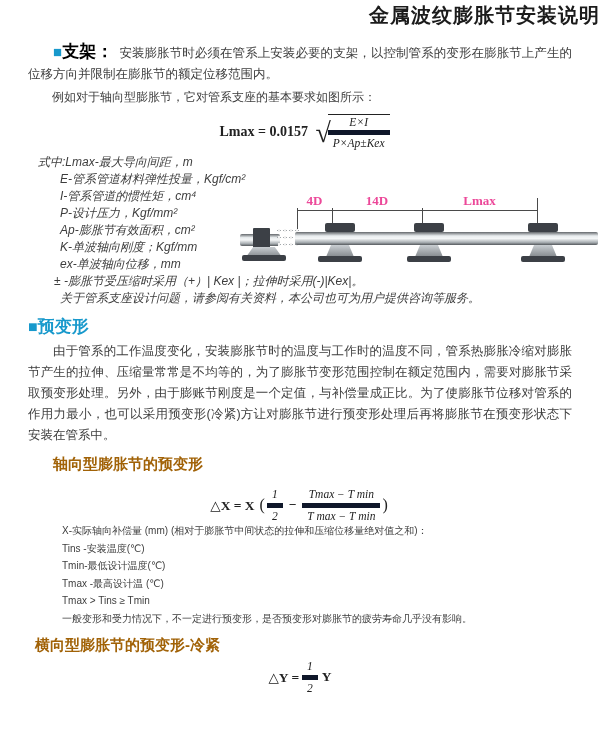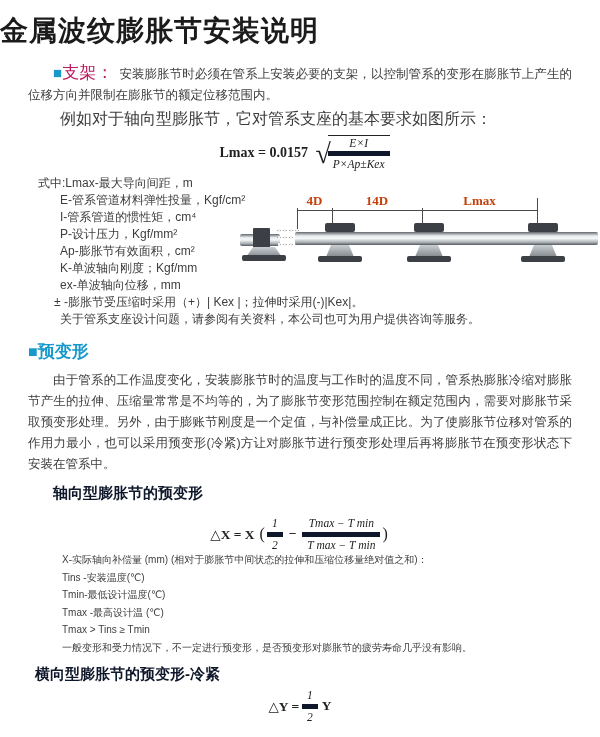--- a/index.html
+++ b/index.html
@@ -1,58 +1,58 @@
 <!DOCTYPE html>
 <html><head>
 <meta charset="utf-8">
 <style>
   html,body{margin:0;padding:0;background:#fff;}
   .doc{position:relative;width:600px;height:737px;background:#fff;overflow:hidden;
        font-family:"Liberation Sans","DejaVu Sans",sans-serif;color:#3d3d3d;}
-  .title{margin:12px 0 0;text-align:left;font-size:28px;font-weight:bold;
+  .title{margin:2px 0 0;text-align:right;font-size:20px;font-weight:bold;
          color:#1b1b1b;letter-spacing:1px;}
   .para{margin:12px 28px 0;font-size:12.5px;line-height:21px;text-align:justify;text-indent:2em;}
   .marker{color:#1899cc;font-size:15px;font-style:normal;vertical-align:0px;}
-  .sec-heading{color:#be185d;font-size:17px;font-weight:normal;margin-right:6px;}
-  .example{margin:2px 28px 0;font-size:16px;line-height:21px;text-indent:2em;}
+  .sec-heading{color:#000000;font-size:17px;font-weight:bold;margin-right:6px;}
+  .example{margin:2px 28px 0;font-size:12px;line-height:21px;text-indent:2em;}
   
   .formula{font-family:"Liberation Serif","DejaVu Serif",serif;color:#222;text-align:center;}
   .f1{margin:6px 0 0 9px;height:34px;line-height:34px;font-size:14px;}
   .f-lhs{font-weight:bold;margin-right:4px;}
   .radical{font-size:28px;font-weight:400;vertical-align:-6px;margin-right:-3px;}
   .radwrap{display:inline-block;border-top:1.6px solid #222;vertical-align:middle;}
   .frac{display:inline-flex;flex-direction:column;text-align:center;font-size:11.5px;
         vertical-align:middle;line-height:1.25;font-style:italic;}
   .frac .num{border-bottom:5px solid #0f172a;padding:0 5px 1px;}
   .frac .den{padding:1px 5px 0;}
   .f2{margin:16px 0 0 0;height:30px;display:flex;align-items:center;justify-content:center;font-size:13.5px;}
   .f2 .lhs,.f3 .lhs{font-weight:bold;margin-right:3px;}
   .paren{font-size:16px;margin:0 2px;}
   .minus{margin:0 6px;font-weight:bold;}
   .f3{margin:8px 0 0 0;height:28px;display:flex;align-items:center;justify-content:center;font-size:13.5px;}
   .f3 .rhs{font-weight:bold;margin-left:4px;}
   
   .defs{margin:6px 28px 0;font-size:12px;}
-  .defs .def{line-height:17px;margin-left:32px;white-space:nowrap;}
+  .defs .def{line-height:17px;margin-left:32px;white-space:nowrap;font-style:italic;}
   .defs .def.lead{margin-left:10px;}
   .defs .def.pm{margin-left:26px;}
   .adefs{margin:2px 28px 0;font-size:10px;}
   .adefs .def{line-height:17.5px;margin-left:34px;}
-  .sec-header{margin:10px 28px 0;font-size:17px;font-weight:bold;color:#1899cc;line-height:28px;}
+  .sec-header{margin:10px 28px 0;font-size:17px;font-weight:bold;color:#1899cc;line-height:20px;}
   .sec-header .marker{font-size:16px;}
   .body-para{margin:4px 28px 0;font-size:12.5px;line-height:21px;text-align:justify;text-indent:2em;}
-  .sub-heading{margin:8px 0 0 53px;font-size:15px;font-weight:bold;color:#0f172a;line-height:20px;}
+  .sub-heading{margin:8px 0 0 53px;font-size:15px;font-weight:bold;color:#a16207;line-height:20px;}
   .sub-heading.lateral{margin-left:35px;}
   
   .diagram{position:absolute;left:240px;top:192px;width:360px;height:100px;}
   .dimline{position:absolute;left:57px;top:18px;width:240px;height:1px;background:#4a4a4a;}
   .tick{position:absolute;top:6px;width:1px;height:34px;background:#4a4a4a;}
   .t1{left:57px;} .t2{left:92px;} .t3{left:182px;} .t4{left:297px;}
   .dlabel{position:absolute;top:1px;text-align:center;font-family:"Liberation Serif","DejaVu Serif",serif;
-          font-weight:bold;font-size:13px;color:#c2410c;background:#fff;line-height:15px;}
+          font-weight:bold;font-size:13px;color:#ec4899;background:#fff;line-height:15px;}
   .dl1{left:57px;width:35px;} .dl2{left:92px;width:90px;} .dl3{left:182px;width:115px;}
   .pipe{position:absolute;left:55px;top:40px;width:303px;height:13px;border-radius:2px;
         background:linear-gradient(to bottom,#63676b,#e9edef 30%,#f4f6f7 50%,#a8aeb2 80%,#55595d);}
   .stub{position:absolute;left:0;top:42px;width:40px;height:12px;border-radius:2px;
         background:linear-gradient(to bottom,#63676b,#e9edef 30%,#f4f6f7 50%,#a8aeb2 80%,#55595d);}
   .bellows{position:absolute;left:36px;top:35px;width:24px;height:22px;
            background-image:radial-gradient(circle 2.4px at 50% 50%,#f2f2f2 55%,#8b9196 60%,rgba(0,0,0,0) 72%);
            background-size:6px 7px;}
   .aclamp{position:absolute;left:13px;top:36px;width:17px;height:21px;background:#3c4046;border-radius:1px;}
   .aped{position:absolute;left:6px;top:55px;width:36px;height:10px;

